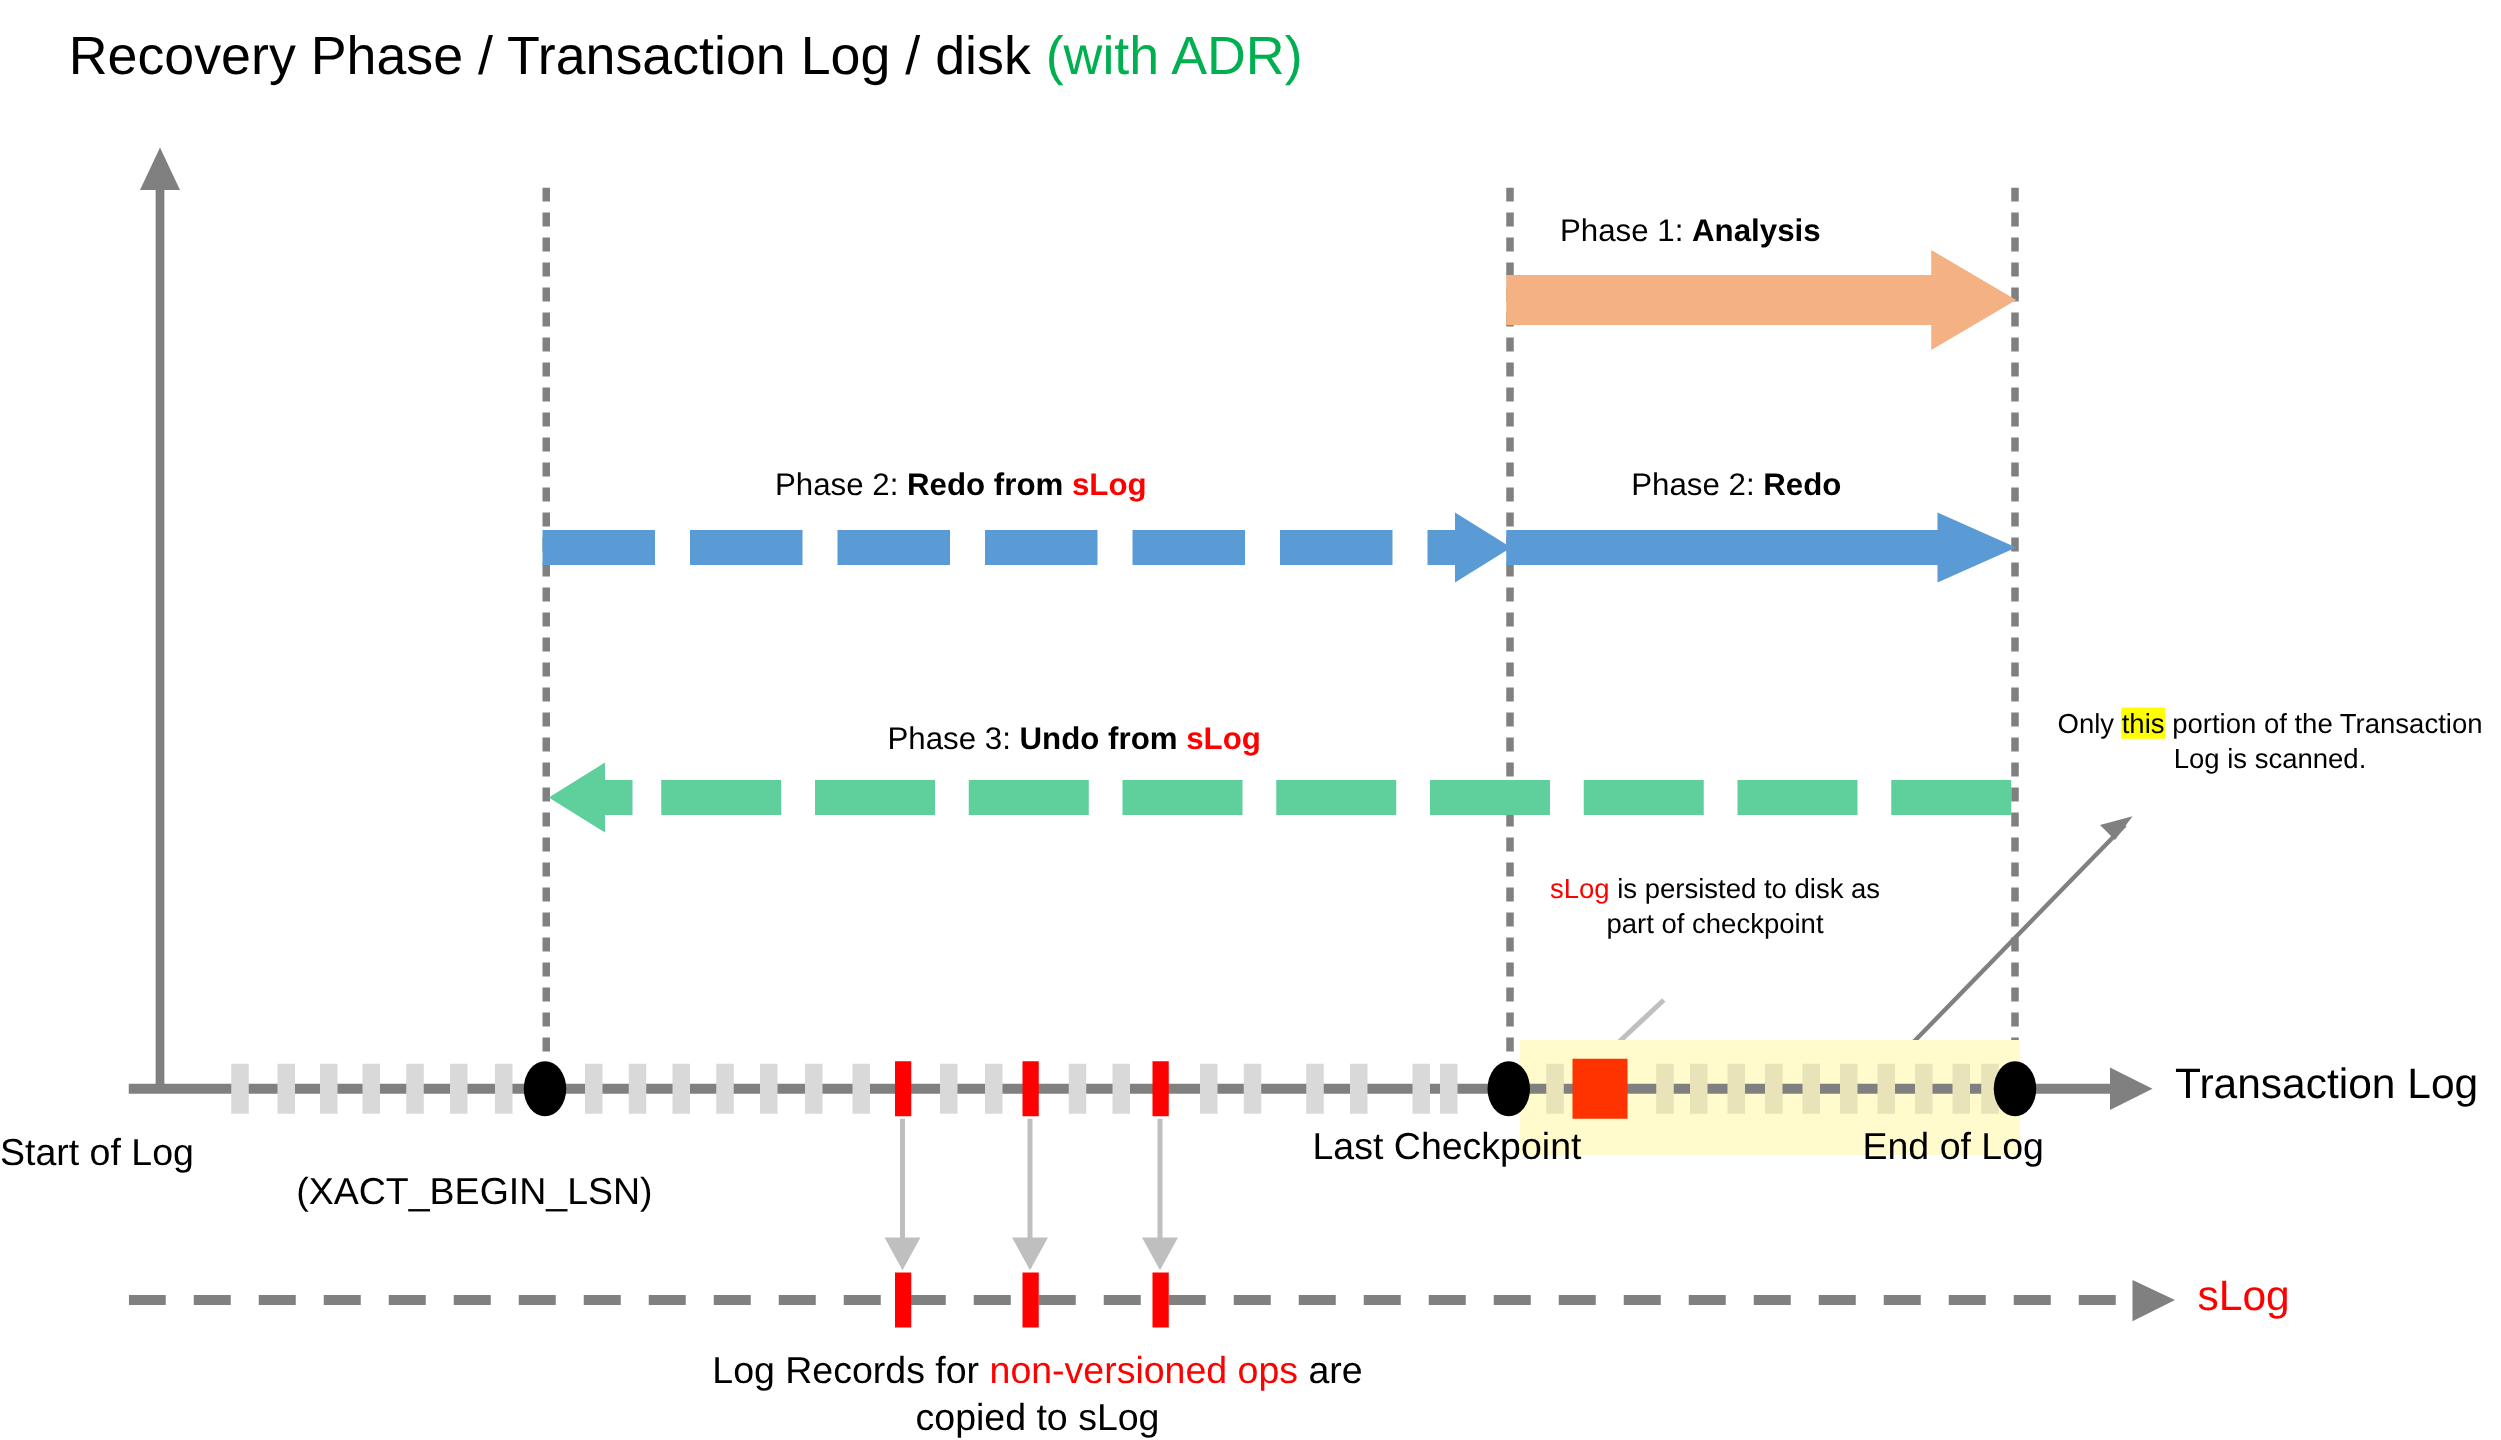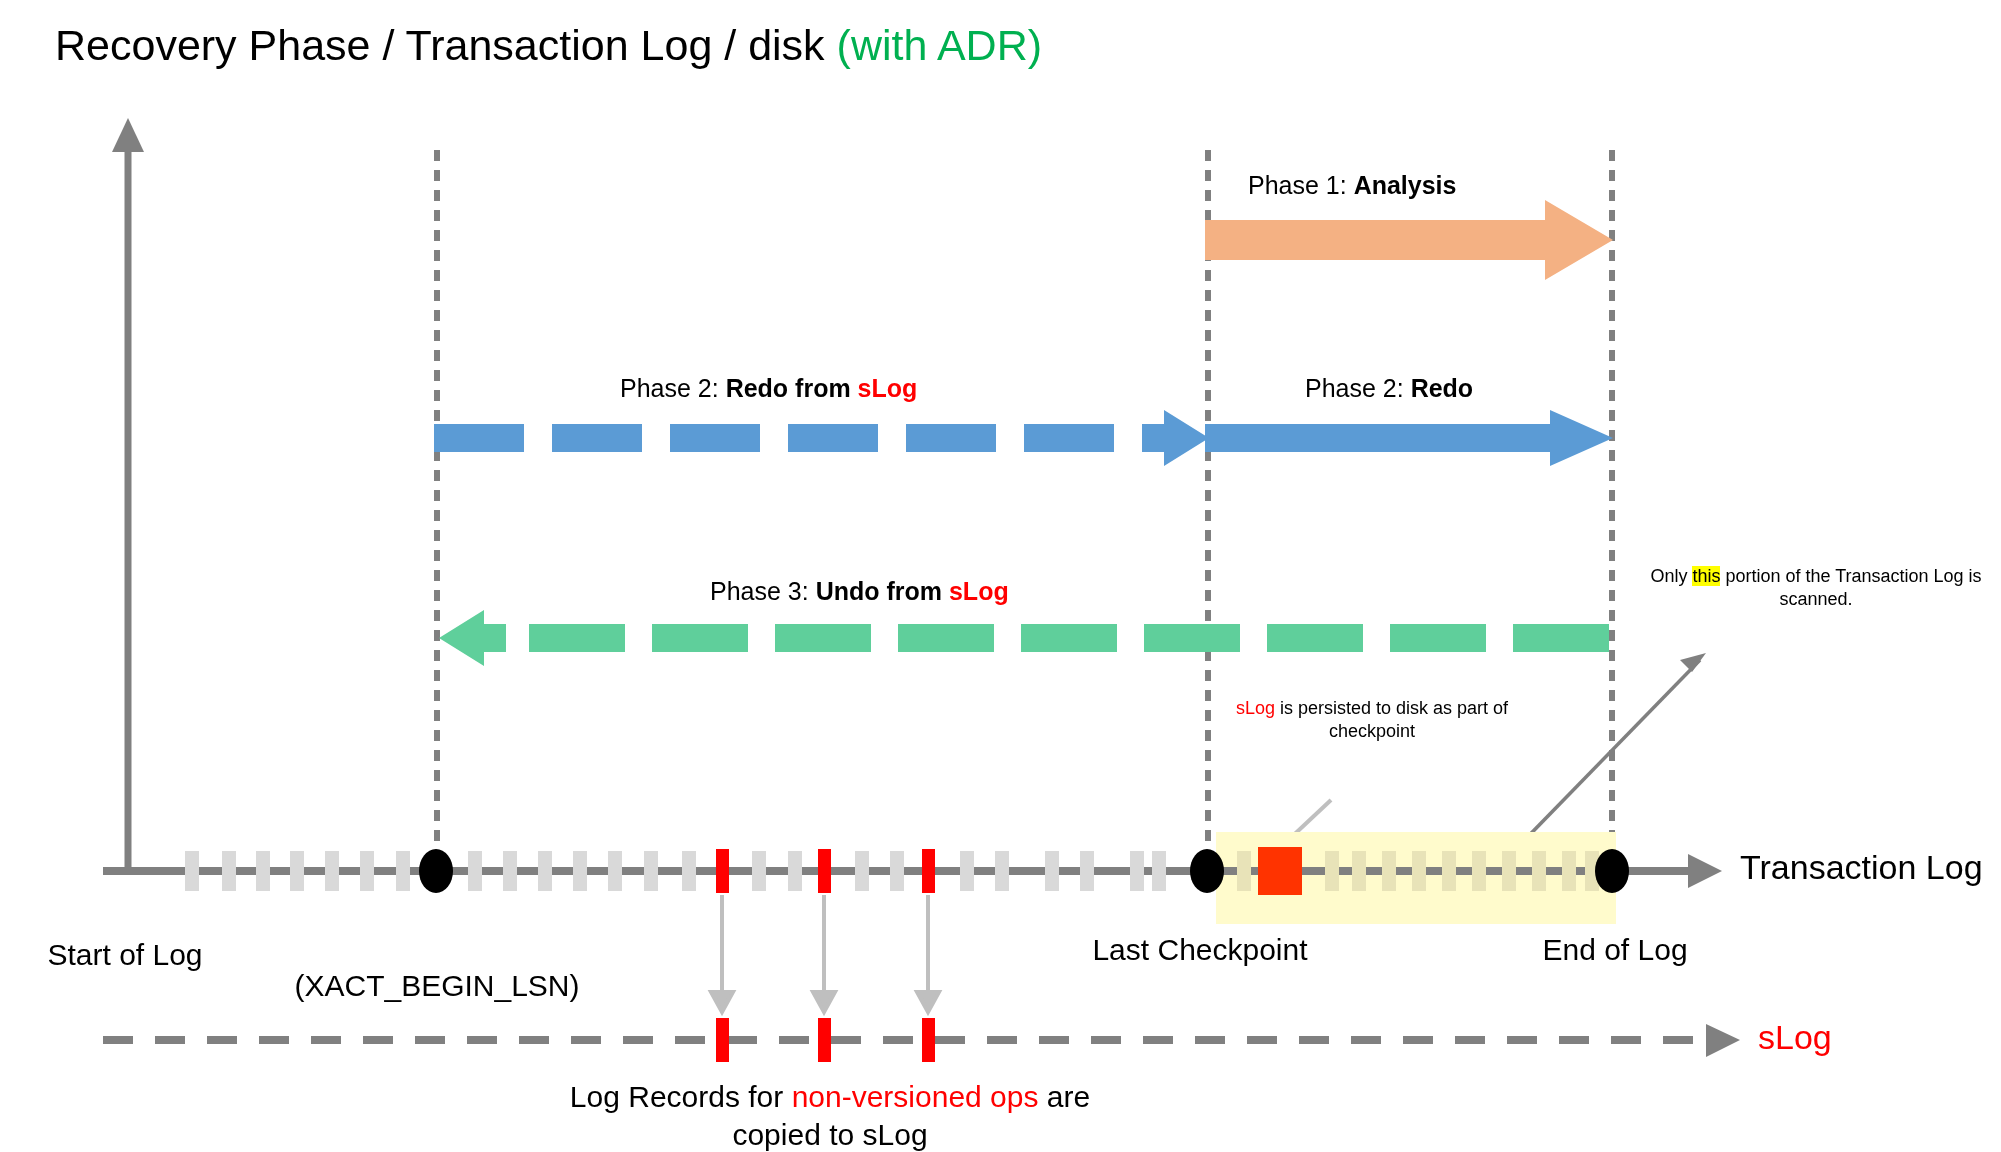--- a/index.html
+++ b/index.html
@@ -8,24 +8,24 @@
   .abs{position:absolute;}
   #title{left:55px;top:22px;font-size:43px;line-height:1.1;white-space:nowrap;}
   #title .adr{color:#00B050;}
   .vline{position:absolute;width:6px;
     background-image:linear-gradient(to bottom,#808080 0 11px,rgba(0,0,0,0) 11px 20px);
     background-size:6px 20px;}
   .phaselabel{position:absolute;white-space:nowrap;font-size:25px;line-height:1.1;}
   .phaselabel b{font-weight:bold;}
   .phaselabel .red{color:#FF0000;font-weight:bold;}
   .arrowwrap{position:absolute;}
-  .note{position:absolute;font-size:18px;line-height:1.25;text-align:center;}
+  .note{position:absolute;font-size:22px;line-height:1.25;text-align:center;}
   .note .red{color:#FF0000;}
   .hl{background:#FFFF00;}
-  .axlabel{position:absolute;font-size:30px;line-height:1.2;text-align:center;white-space:nowrap;margin-top:32px;}
+  .axlabel{position:absolute;font-size:30px;line-height:1.2;text-align:left;white-space:nowrap;}
   .axlabel .sub{font-size:26px;font-style:italic;display:block;}
   .tick{position:absolute;width:14px;height:40px;background:#D9D9D9;}
   .tick.red{background:#FF0000;width:13px;height:44px;}
   .dot{position:absolute;width:34px;height:44px;border-radius:50%;background:#000;}
   .bigred{position:absolute;width:44px;height:48px;background:#FF3300;}
   .yellowband{position:absolute;background:#FFFBCC;}
   .slogdash{position:absolute;height:8px;
     background-image:linear-gradient(to right,#808080 0 30px,rgba(0,0,0,0) 30px 52px);
     background-size:52px 8px;}
   .tlabel{position:absolute;font-size:34px;white-space:nowrap;}

